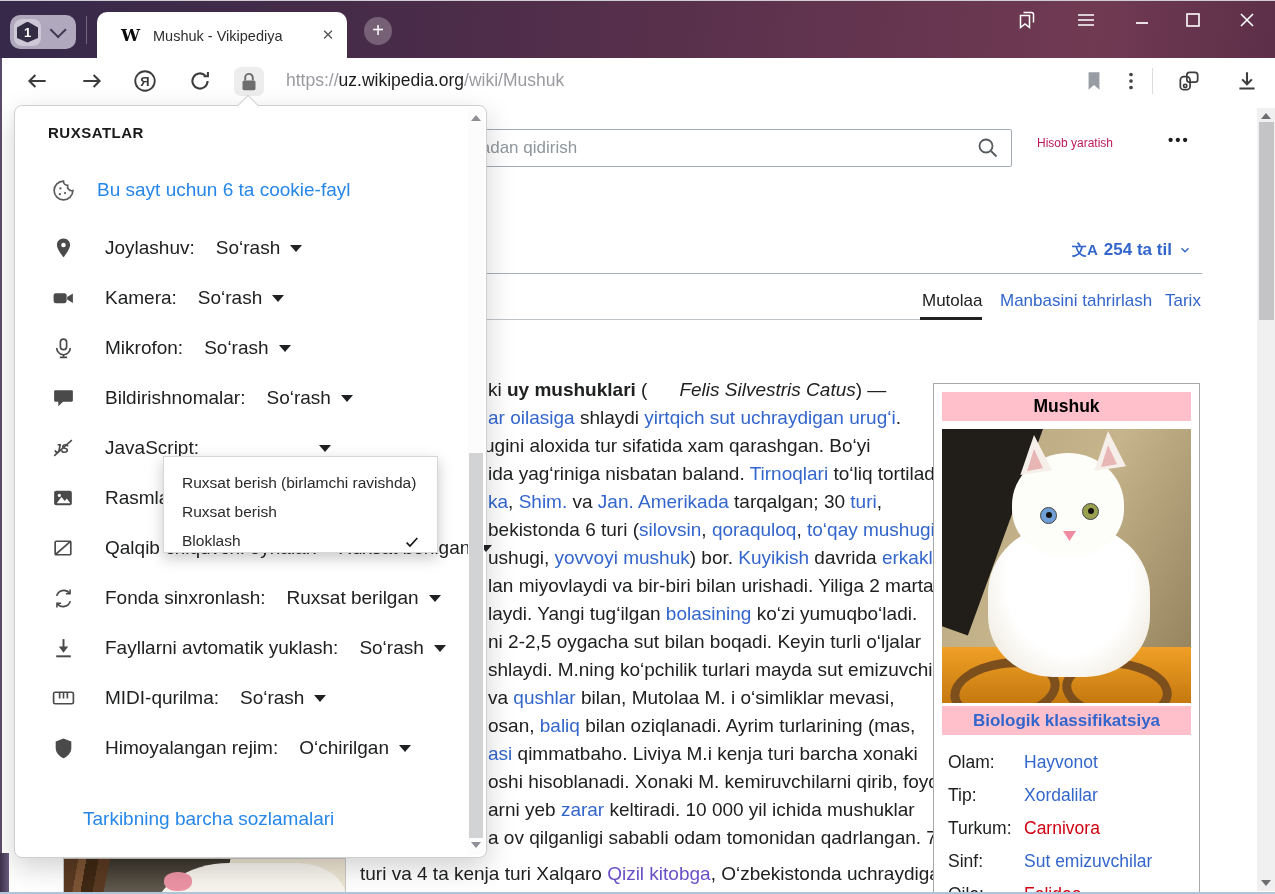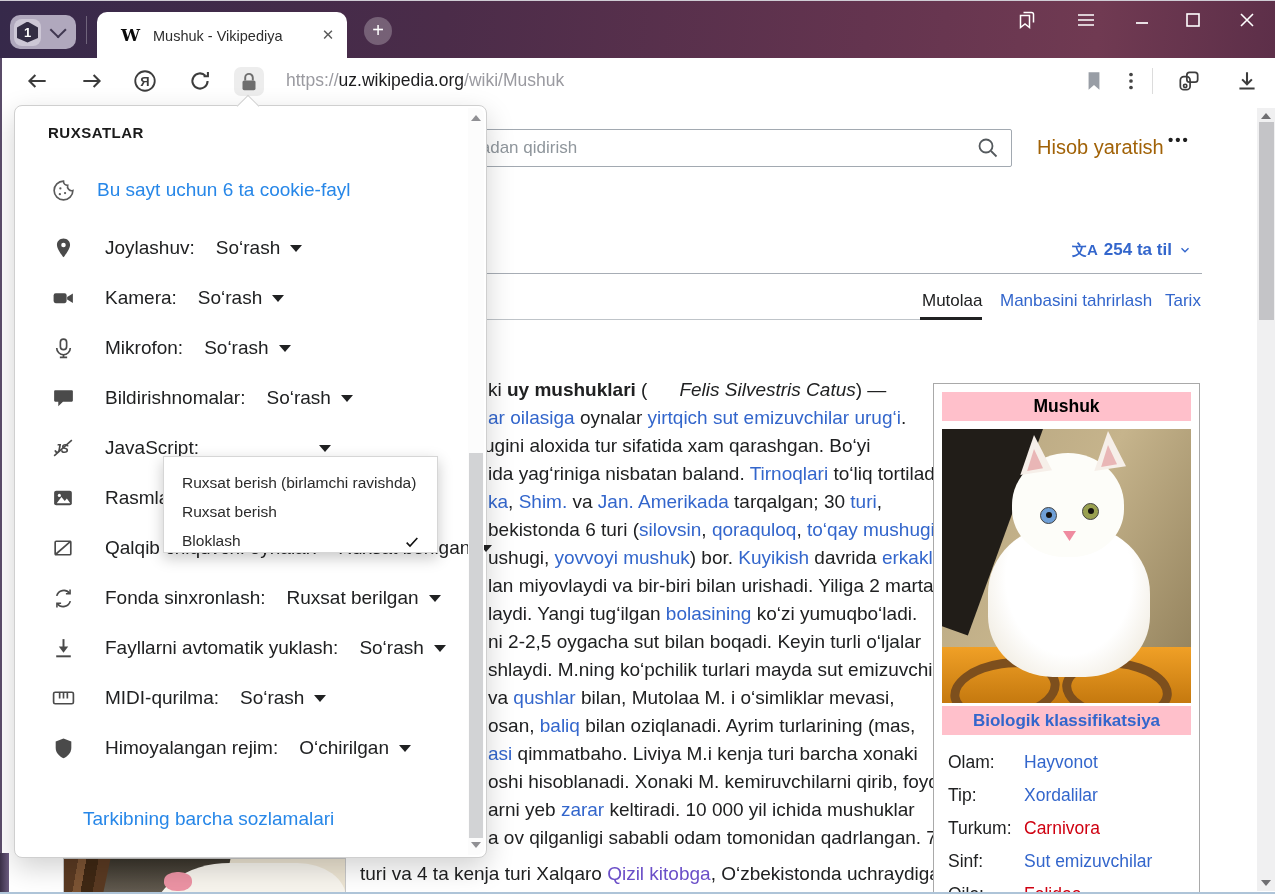--- a/index.html
+++ b/index.html
@@ -35,21 +35,21 @@
   .url{position:absolute;left:286px;top:12px;font-size:17.5px;white-space:nowrap;}
   .url .dim{color:#9a9aa0;} .url .host{color:#1c1c1e;}
   .tsep{position:absolute;left:1152px;top:10px;width:1px;height:26px;background:#dcdcdc;}
   
   .page{position:absolute;left:0;top:105px;width:1275px;height:789px;background:#fff;}
   .search{position:absolute;left:360px;top:24px;width:652px;height:38px;border:1px solid #a2a9b1;
     border-radius:2px;font-size:17px;padding:0 44px 0 52px;box-sizing:border-box;color:#202122;
     font-family:"Liberation Sans",sans-serif;outline:none;}
   .search::placeholder{color:#8f969c;}
   .search-ico{position:absolute;left:976px;top:31px;width:24px;height:24px;}
-  .createacct{position:absolute;left:1037px;top:31px;font-size:20px;color:#a16207;}
+  .createacct{position:absolute;left:1037px;top:31px;font-size:12px;color:#be185d;}
   .moredots{position:absolute;left:1168px;top:26px;font-size:15px;letter-spacing:2px;color:#1f1f1f;font-weight:bold;}
   .langsel{position:absolute;left:1072px;top:135px;display:flex;align-items:center;gap:6px;color:#3366cc;}
   .langglyph{font-size:15px;font-weight:bold;}
   .langtext{font-size:17px;font-weight:bold;}
   .hr1{position:absolute;left:360px;top:168px;width:842px;height:1px;background:#a7adb5;}
   .ptab{position:absolute;top:186px;font-size:17px;white-space:nowrap;color:#3366cc;}
   .ptab.active{color:#202122;}
   .tabline-gray{position:absolute;left:360px;top:214px;width:560px;height:1px;background:#bfc4c9;}
   .tabline-black{position:absolute;left:920px;top:212px;width:62px;height:2.5px;background:#202122;}
   .art-line{position:absolute;font-size:19px;line-height:24px;white-space:nowrap;color:#202122;}
@@ -261,21 +261,21 @@
     <div id="page-tabs">
         <span class="ptab active" style="left: 922px;">Mutolaa</span>
         <span class="ptab" style="left: 1000px;">Manbasini tahrirlash</span>
         <span class="ptab" style="left: 1165px;">Tarix</span>
       </div>
     <div class="tabline-gray"></div>
     <div class="tabline-black"></div>
 
     <div id="article">
         <div class="art-line" style="top: 273px; left: 488px;"><span class="seg-p">ki </span><span class="seg-b">uy mushuklari</span><span class="seg-p"> (</span><span class="seg-i">Felis Silvestris Catus</span><span class="seg-p">) —</span></div>
-        <div class="art-line" style="top: 301px; left: 488px;"><span class="seg-l">ar oilasiga</span><span class="seg-p"> oynalar </span><span class="seg-l">yirtqich sut emizuvchilar urugʻi</span><span class="seg-p">.</span></div>
+        <div class="art-line" style="top: 301px; left: 488px;"><span class="seg-l">ar oilasiga</span><span class="seg-p"> shlaydi </span><span class="seg-l">yirtqich sut uchraydigan urugʻi</span><span class="seg-p">.</span></div>
         <div class="art-line" style="top: 329px; left: 484px;"><span class="seg-p">ugini aloxida tur sifatida xam qarashgan. Boʻyi</span></div>
         <div class="art-line" style="top: 357px; left: 488px;"><span class="seg-p">ida yagʻriniga nisbatan baland. </span><span class="seg-l">Tirnoqlari</span><span class="seg-p"> toʻliq tortiladi.</span></div>
         <div class="art-line" style="top: 385px; left: 488px;"><span class="seg-l">ka</span><span class="seg-p">, </span><span class="seg-l">Shim.</span><span class="seg-p"> va </span><span class="seg-l">Jan. Amerikada</span><span class="seg-p"> tarqalgan; 30 </span><span class="seg-l">turi</span><span class="seg-p">,</span></div>
         <div class="art-line" style="top: 413px; left: 488px;"><span class="seg-p">bekistonda 6 turi (</span><span class="seg-l">silovsin</span><span class="seg-p">, </span><span class="seg-l">qoraquloq</span><span class="seg-p">, </span><span class="seg-l">toʻqay mushugi</span><span class="seg-p">,</span></div>
         <div class="art-line" style="top: 441px; left: 488px;"><span class="seg-p">ushugi, </span><span class="seg-l">yovvoyi mushuk</span><span class="seg-p">) bor. </span><span class="seg-l">Kuyikish</span><span class="seg-p"> davrida </span><span class="seg-l">erkaklari</span></div>
         <div class="art-line" style="top: 469px; left: 488px;"><span class="seg-p">lan miyovlaydi va bir-biri bilan urishadi. Yiliga 2 marta 1</span></div>
         <div class="art-line" style="top: 497px; left: 488px;"><span class="seg-p">laydi. Yangi tugʻilgan </span><span class="seg-l">bolasining</span><span class="seg-p"> koʻzi yumuqboʻladi.</span></div>
         <div class="art-line" style="top: 525px; left: 488px;"><span class="seg-p">ni 2-2,5 oygacha sut bilan boqadi. Keyin turli oʻljalar</span></div>
         <div class="art-line" style="top: 553px; left: 488px;"><span class="seg-p">shlaydi. M.ning koʻpchilik turlari mayda sut emizuvchilar</span></div>
         <div class="art-line" style="top: 581px; left: 488px;"><span class="seg-p">va </span><span class="seg-l">qushlar</span><span class="seg-p"> bilan, Mutolaa M. i oʻsimliklar mevasi,</span></div>

